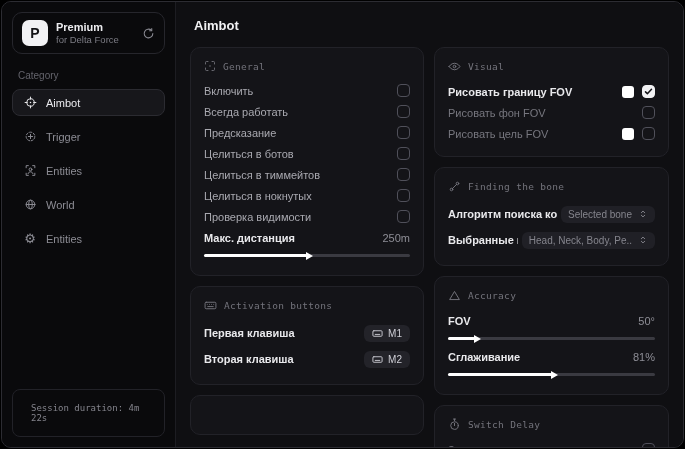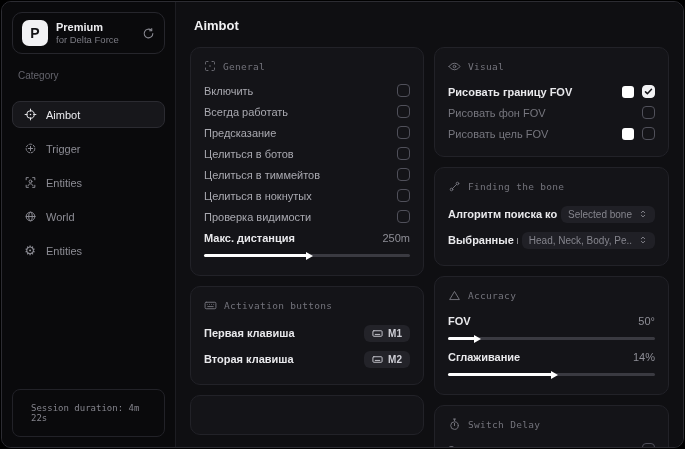--- a/index.html
+++ b/index.html
@@ -13,21 +13,21 @@
   .sidebar { width:174px; min-width:174px; background:#0a0a0c;
              border-right:1px solid #1d1d22; padding:10px; display:flex; flex-direction:column; }
   .premium-box { display:flex; align-items:center; gap:8px; border:1px solid #26262c;
                  border-radius:10px; padding:7px 9px; }
   .logo { width:26px; height:26px; border-radius:7px; background:#f2f2f4; color:#131316;
           font-weight:bold; font-size:14px; display:grid; place-items:center; }
   .premium-meta { display:flex; flex-direction:column; gap:1px; }
   .premium-title { font-size:11px; font-weight:bold; color:#ececef; }
   .premium-sub { font-size:9.5px; color:#7c7c84; }
   .refresh { margin-left:auto; color:#8a8a92; display:grid; place-items:center; cursor:pointer; }
-  .category { font-size:10px; color:#63636b; margin:16px 0 20px 6px; }
+  .category { font-size:10px; color:#63636b; margin:16px 0 8px 6px; }
   .nav-item { display:flex; align-items:center; gap:9px; padding:6px 10px; margin-bottom:7px;
               border-radius:8px; font-size:11px; color:#8d8d95; border:1px solid transparent;
               cursor:pointer; }
   .nav-item.active { background:#17171b; border-color:#2b2b31; color:#eaeaee; }
   .nav-item .nicon { display:grid; place-items:center; width:14px; }
   .gear-glyph { font-size:13px; line-height:13px; }
   .session-box { margin-top:auto; border:1px solid #222228; border-radius:8px;
                  padding:13px 18px; font-family:"DejaVu Sans Mono", monospace;
                  font-size:9px; color:#85858d; }
 
@@ -60,21 +60,21 @@
 
   .slider-value { font-size:11px; color:#8e8e96; font-weight:normal; white-space:nowrap; }
   .slider { position:relative; height:3px; background:#3a3a41; border-radius:2px;
             margin:6px 0 6px; cursor:pointer; }
   .slider-fill { position:absolute; left:0; top:0; bottom:0; background:#fff; border-radius:2px; }
   .slider-fill::after { content:''; position:absolute; right:-6px; top:50%;
             transform:translateY(-50%); border-left:7px solid #fff;
             border-top:4px solid transparent; border-bottom:4px solid transparent; }
 
   .key-btn { display:flex; align-items:center; gap:5px; background:#232329; border-radius:6px;
-             padding:3px 8px; font-size:10px; font-weight:bold; color:#cfcfd6; cursor:pointer; }
+             padding:3px 8px; font-size:10px; font-weight:normal; color:#cfcfd6; cursor:pointer; }
   .select-btn { display:flex; align-items:center; gap:6px; background:#202026; border-radius:6px;
                 padding:3px 7px; font-size:10px; color:#85858d; max-width:134px; cursor:pointer; }
   .select-value { white-space:nowrap; overflow:hidden; }
   .icon { display:grid; place-items:center; }
   .empty-card { flex:1; }
   svg { display:block; }
 </style>
 </head>
 <body>
 
@@ -338,21 +338,21 @@
           <div class="row">
             <span class="lbl-bright">FOV</span>
             <span class="slider-value">50°</span>
           </div>
           <div class="slider">
             <div class="slider-fill" style="width: 13%;"></div>
           </div>
 
           <div class="row" style="margin-top:4px;">
             <span class="lbl-bright">Сглаживание</span>
-            <span class="slider-value">14%</span>
+            <span class="slider-value">81%</span>
           </div>
           <div class="slider">
             <div class="slider-fill" style="width: 50%;"></div>
           </div>
         </div>
 
         <div class="card">
           <div class="card-header">
             <span class="icon">
               <svg width="13" height="13" viewBox="0 0 24 24" fill="none" stroke="currentColor" stroke-width="1.8" stroke-linecap="round">

